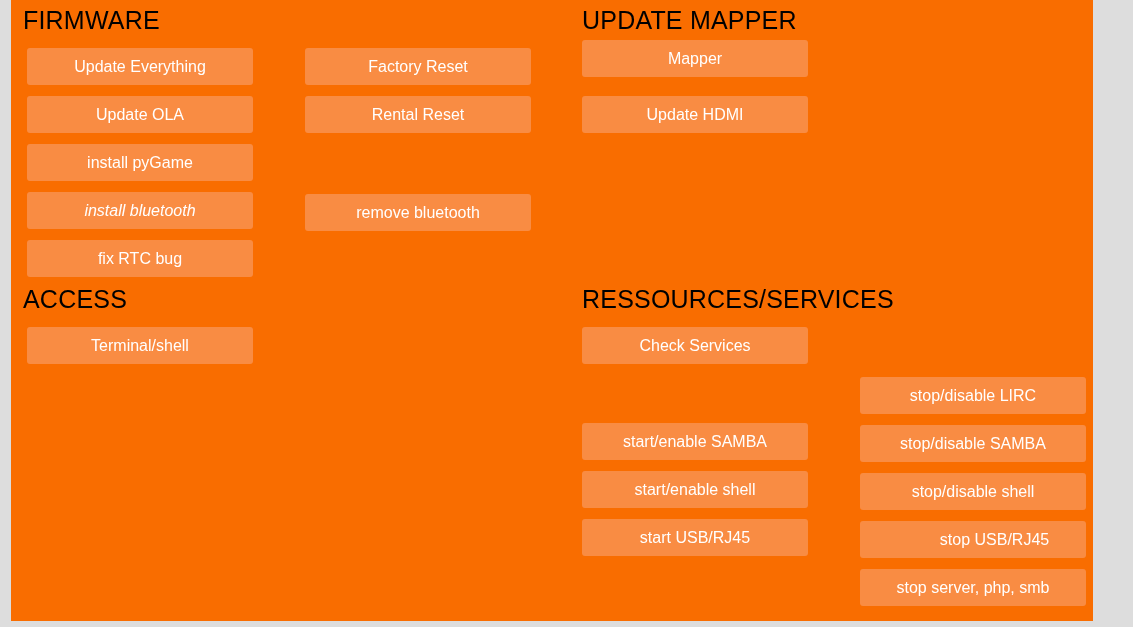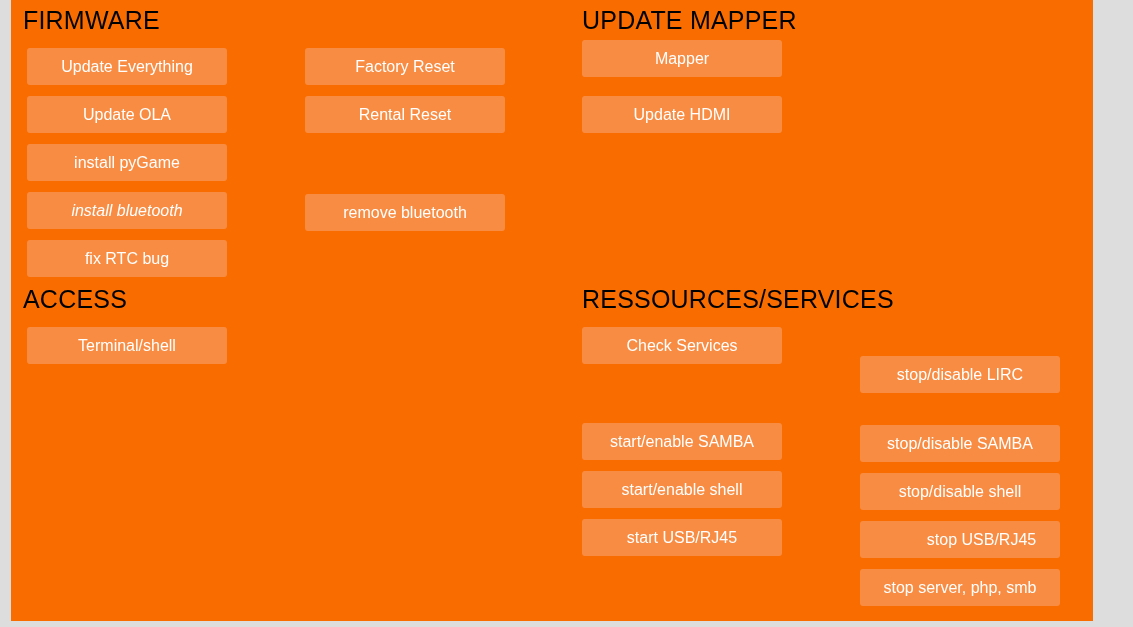--- a/index.html
+++ b/index.html
@@ -36,21 +36,21 @@
     font-size: 25px;
     font-weight: 400;
     letter-spacing: 0.2px;
     line-height: 1;
     white-space: nowrap;
     font-family: "Liberation Sans", sans-serif;
   }
 
   .btn {
     position: absolute;
-    width: 200px;
+    width: 226px;
     height: 37px;
     background: #f98c43;
     border: none;
     border-radius: 3px;
     color: #ffffff;
     font-size: 16px;
     font-family: "Liberation Sans", sans-serif;
     font-weight: 400;
     line-height: 37px;
     text-align: center;
@@ -95,21 +95,21 @@
 
   .sv-c1 { left: 571px; }
   .sv-c2 { left: 849px; }
 
   #btn-check-services       { top: 327px; }
   #btn-start-lirc           { top: 375px; }
   #btn-start-samba          { top: 423px; }
   #btn-start-shell          { top: 471px; }
   #btn-start-usb-rj45       { top: 519px; }
 
-  #btn-stop-lirc            { top: 356px; }
+  #btn-stop-lirc            { top: 377px; }
   #btn-stop-samba           { top: 425px; }
   #btn-stop-shell           { top: 473px; }
   #btn-stop-usb-rj45        { top: 521px; padding-left: 43px; }
   #btn-stop-server-php-smb  { top: 569px; }
 
   
   .gutter {
     position: absolute;
     background: #dddddd;
   }

